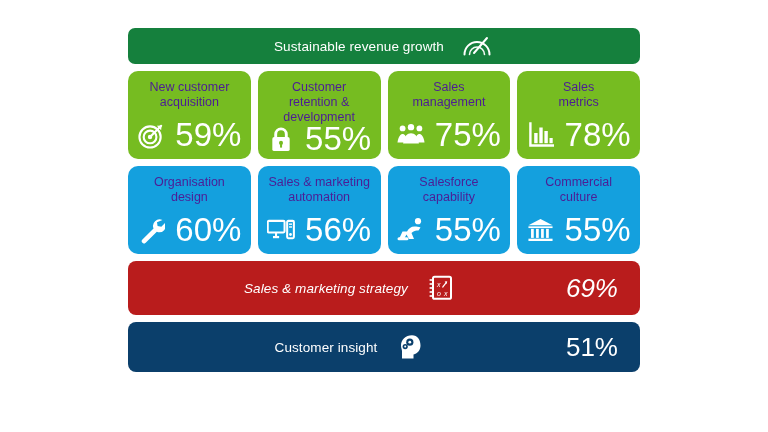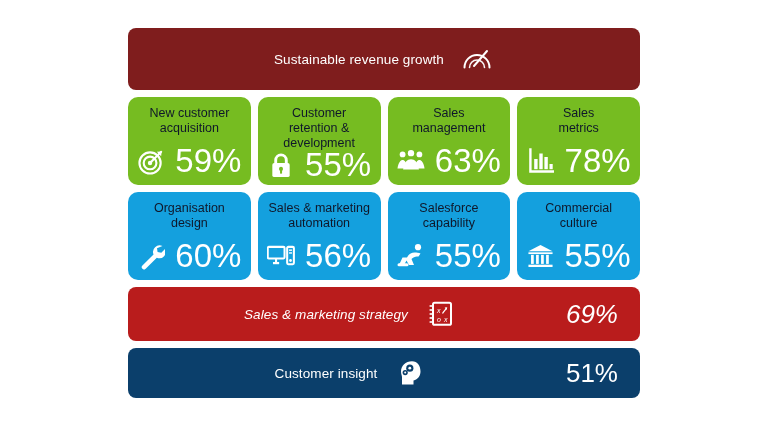--- a/index.html
+++ b/index.html
@@ -33,21 +33,21 @@
   
   .banner {
     position: relative;
     height: 46px;
     border-radius: 8px;
     display: flex;
     align-items: center;
     box-sizing: border-box;
     padding: 0 18px 0 18px;
   }
-  .banner.dark   { background: #7f1d1d; height: 62px; }
+  .banner.dark   { background: #15803d; height: 36px; border-radius: 7px; }
   .banner.grey   { background: #b91c1c; height: 54px; font-style: italic; }
   .banner.navy   { background: #0b3f6b; height: 50px; }
   .banner-label {
     color: #ffffff;
     font-size: 13.5px;
     letter-spacing: 0.1px;
     white-space: nowrap;
   }
   .banner-icon {
     margin-left: 16px;
@@ -97,21 +97,21 @@
     display: flex;
     flex-direction: column;
     align-items: center;
     justify-content: space-between;
     height: 88px;
   }
   .card.green { background: #76bc21; }
   .card.blue  { background: #14a0de; align-items: center; }
 
   .card-title {
-    color: #0f172a;
+    color: #4c1d95;
     font-size: 12.5px;
     line-height: 15px;
     text-align: center;
     white-space: pre-line;
   }
   .card-bottom {
     display: flex;
     align-items: center;
     justify-content: center;
     gap: 10px;
@@ -197,21 +197,21 @@
           <span class="card-icon">
             <svg width="30" height="24" viewBox="0 0 30 24" fill="none">
               <circle cx="6" cy="5" r="3.1" fill="#ffffff"></circle>
               <circle cx="15" cy="3.6" r="3.4" fill="#ffffff"></circle>
               <circle cx="24" cy="5" r="3.1" fill="#ffffff"></circle>
               <path d="M0.5 20 C1.5 13.5 4 11 6 11 C8 11 10.5 13.5 11.5 20 Z" fill="#ffffff"></path>
               <path d="M18.5 20 C19.5 13.5 22 11 24 11 C26 11 28.5 13.5 29.5 20 Z" fill="#ffffff"></path>
               <path d="M6.5 21 C7.8 12.8 11 10 15 10 C19 10 22.2 12.8 23.5 21 Z" fill="#ffffff"></path>
             </svg>
           </span>
-          <span class="card-value">63%</span>
+          <span class="card-value">75%</span>
         </div>
       </div>
 
       <div class="card green">
         <div class="card-title">Sales
 metrics</div>
         <div class="card-bottom">
           <span class="card-icon">
             <svg width="26" height="26" viewBox="0 0 26 26" fill="none">
               <path d="M2.4 1.5 V23.5 H25" stroke="#ffffff" stroke-width="2.4" fill="none" stroke-linecap="square"></path>

